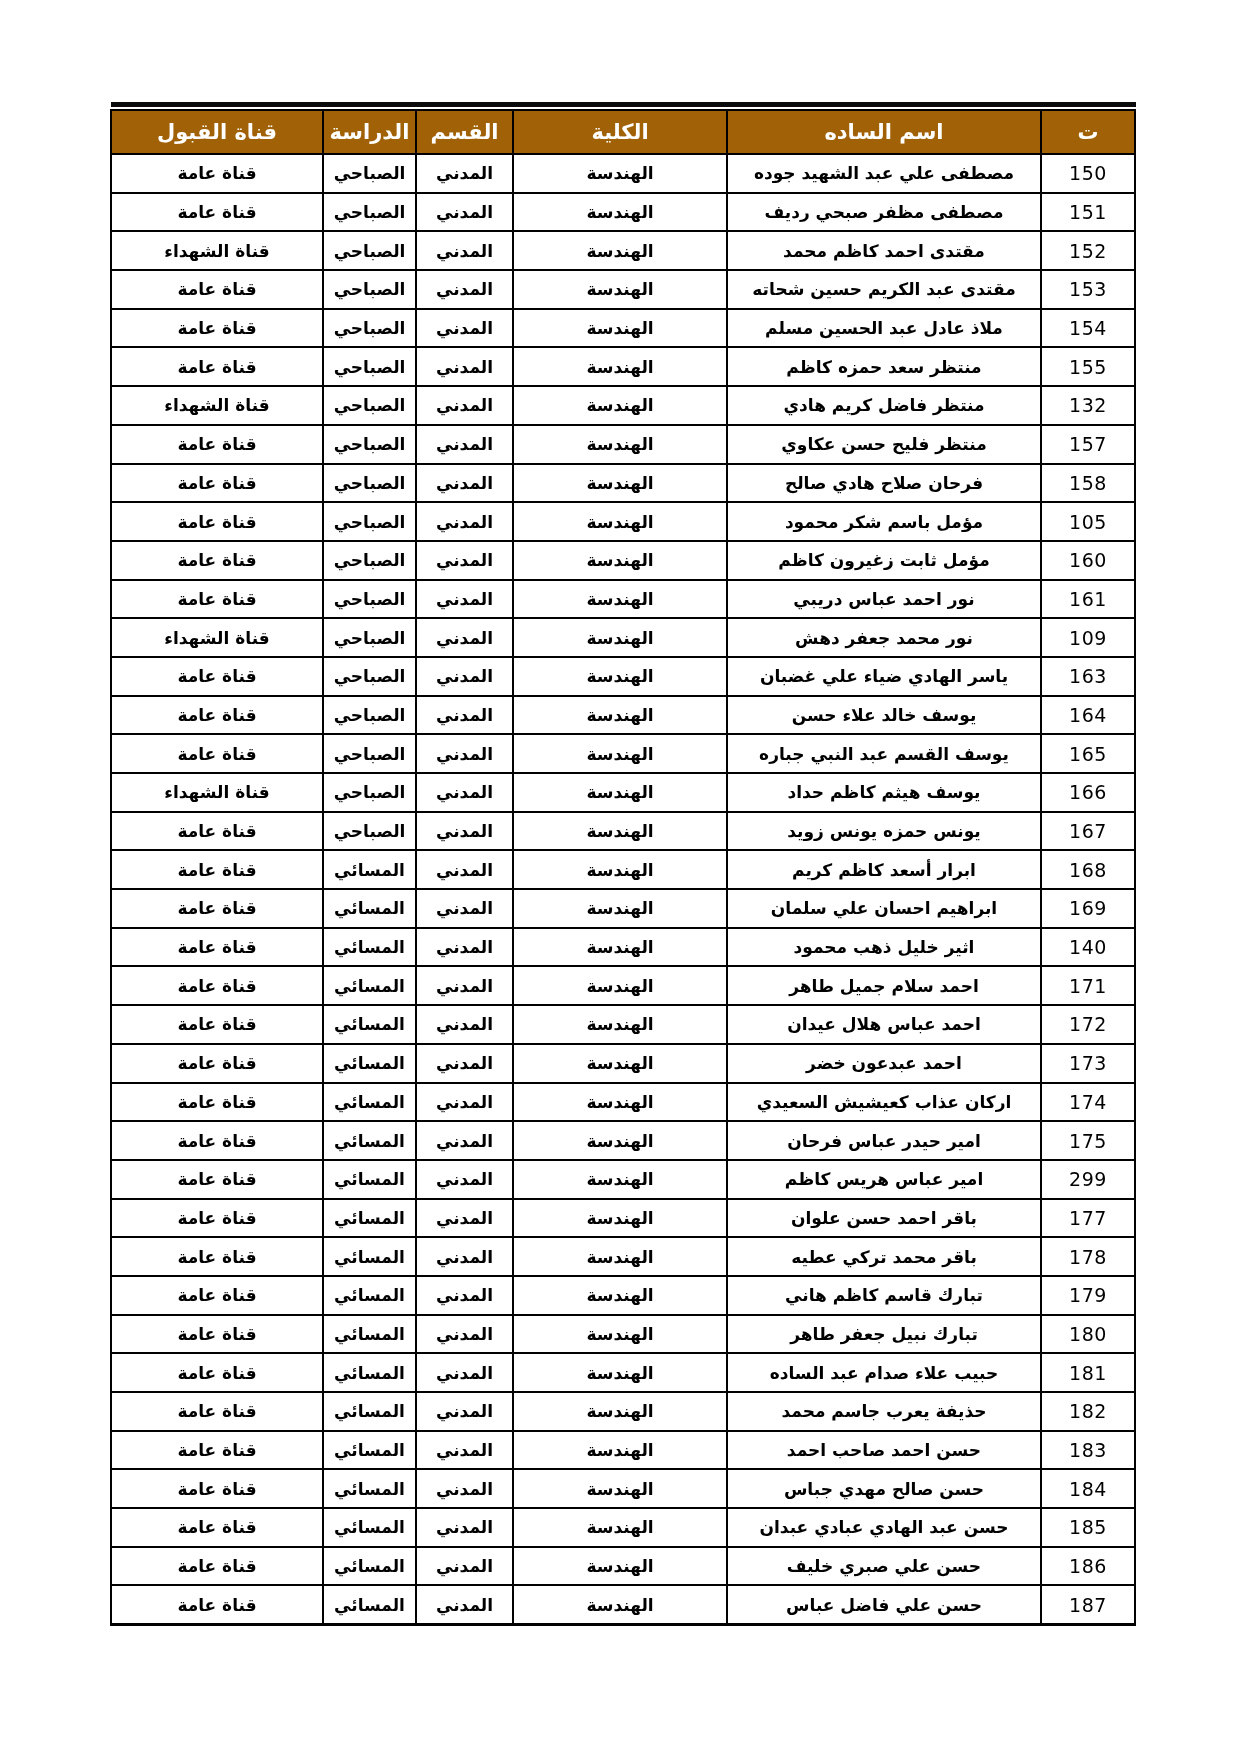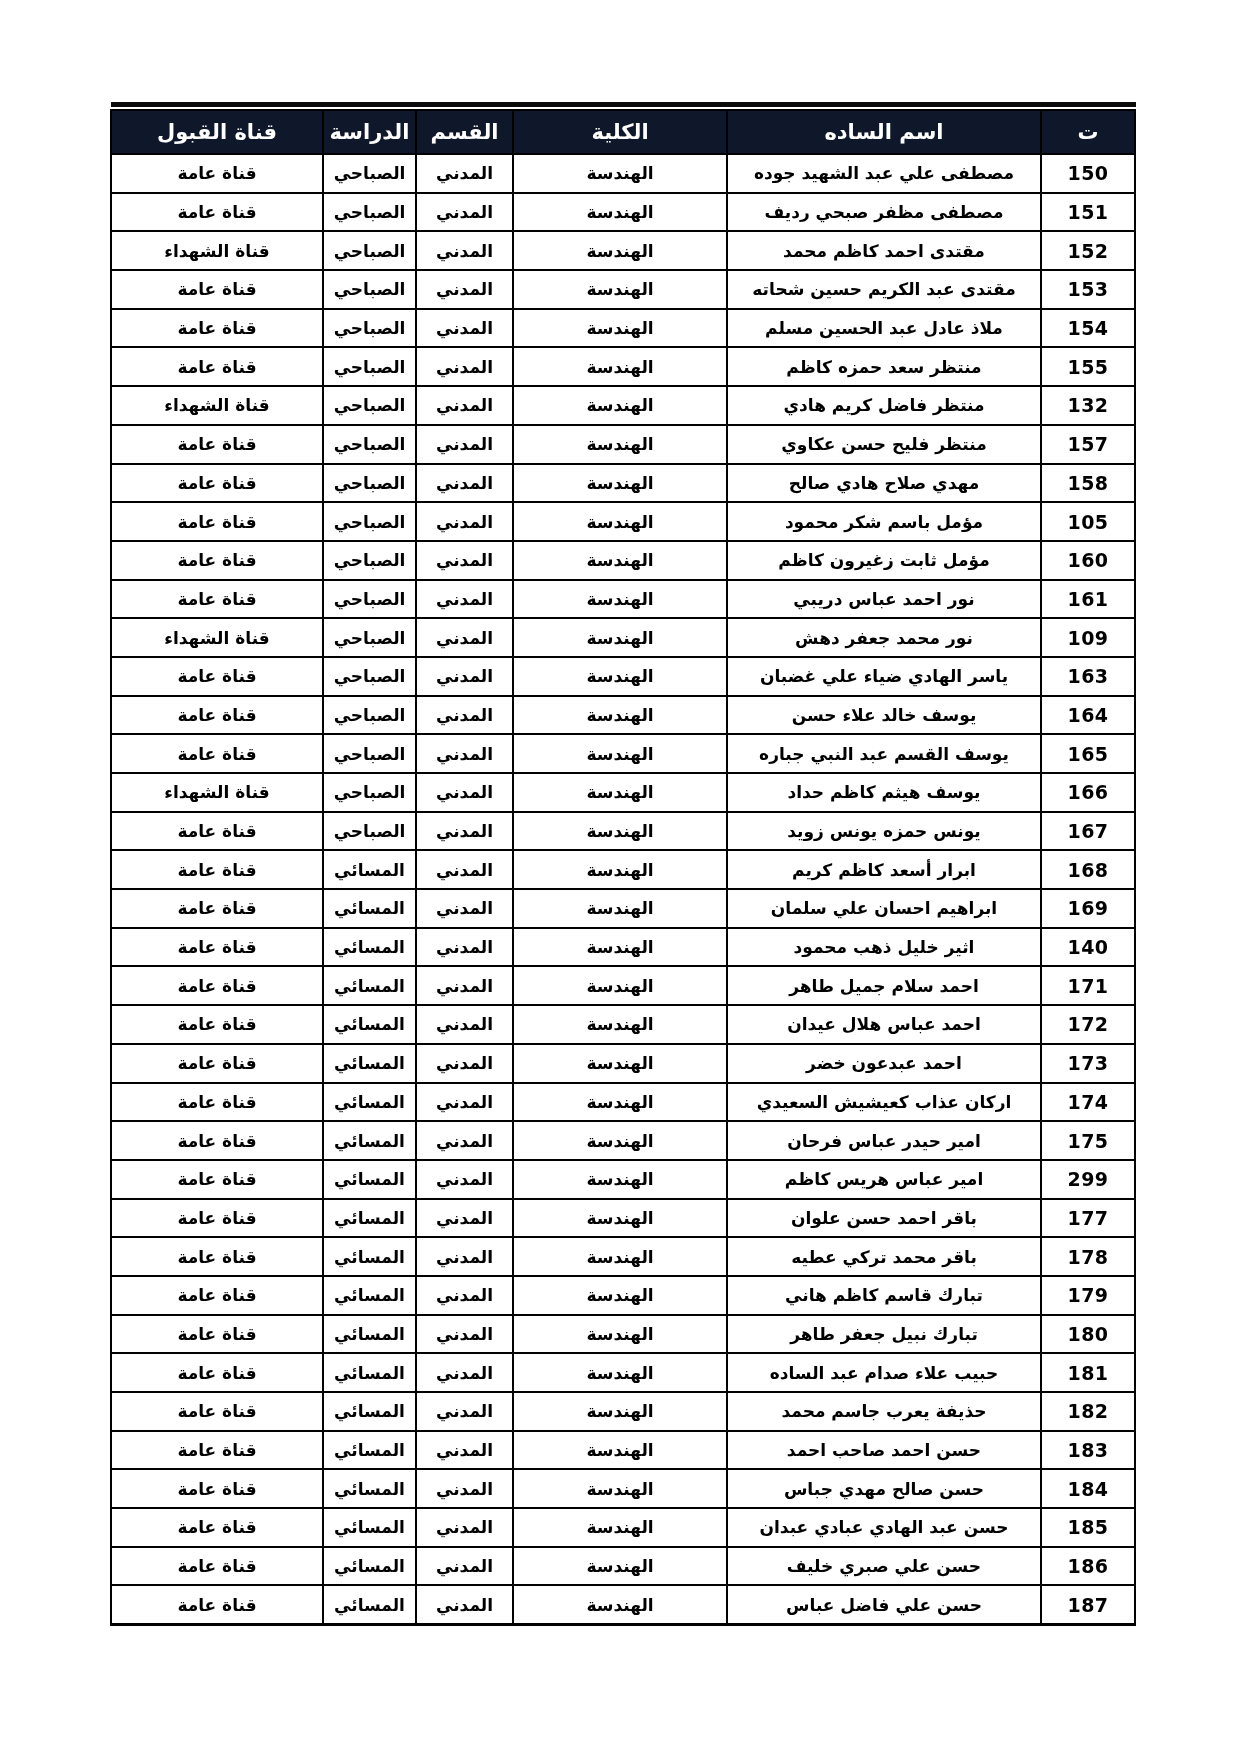--- a/index.html
+++ b/index.html
@@ -24,21 +24,21 @@
     padding-top: 2px;
   }
   table.students {
     border-collapse: collapse;
     table-layout: fixed;
     width: 1024px;
     direction: rtl;
     border: 2px solid #000;
   }
   table.students th {
-    background: #0f172a;
+    background: #a16207;
     color: #ffffff;
     font-weight: bold;
     font-size: 21px;
     height: 42px;
     border: 2px solid #000;
     text-align: center;
     vertical-align: middle;
     padding: 0 4px;
   }
   table.students td {
@@ -48,21 +48,21 @@
     height: 36.7px;
     text-align: center;
     vertical-align: middle;
     font-size: 17px;
     font-weight: bold;
     padding: 0 4px;
     overflow: hidden;
     white-space: nowrap;
   }
   table.students td.cell-t {
-    font-weight: 700;
+    font-weight: 400;
     font-size: 19px;
     letter-spacing: 0.5px;
     border-radius: 16px;
   }
   table.students tbody tr:last-child td {
     border-bottom: 3px solid #000;
   }
 </style>
 </head>
 <body>
@@ -148,21 +148,21 @@
           <tr>
             <td class="cell-t">157</td>
             <td class="cell-name">منتظر فليح حسن عكاوي</td>
             <td class="cell-college">الهندسة</td>
             <td class="cell-dept">المدني</td>
             <td class="cell-study">الصباحي</td>
             <td class="cell-channel">قناة عامة</td>
           </tr>
           <tr>
             <td class="cell-t">158</td>
-            <td class="cell-name">مهدي صلاح هادي صالح</td>
+            <td class="cell-name">فرحان صلاح هادي صالح</td>
             <td class="cell-college">الهندسة</td>
             <td class="cell-dept">المدني</td>
             <td class="cell-study">الصباحي</td>
             <td class="cell-channel">قناة عامة</td>
           </tr>
           <tr>
             <td class="cell-t">105</td>
             <td class="cell-name">مؤمل باسم شكر محمود</td>
             <td class="cell-college">الهندسة</td>
             <td class="cell-dept">المدني</td>

